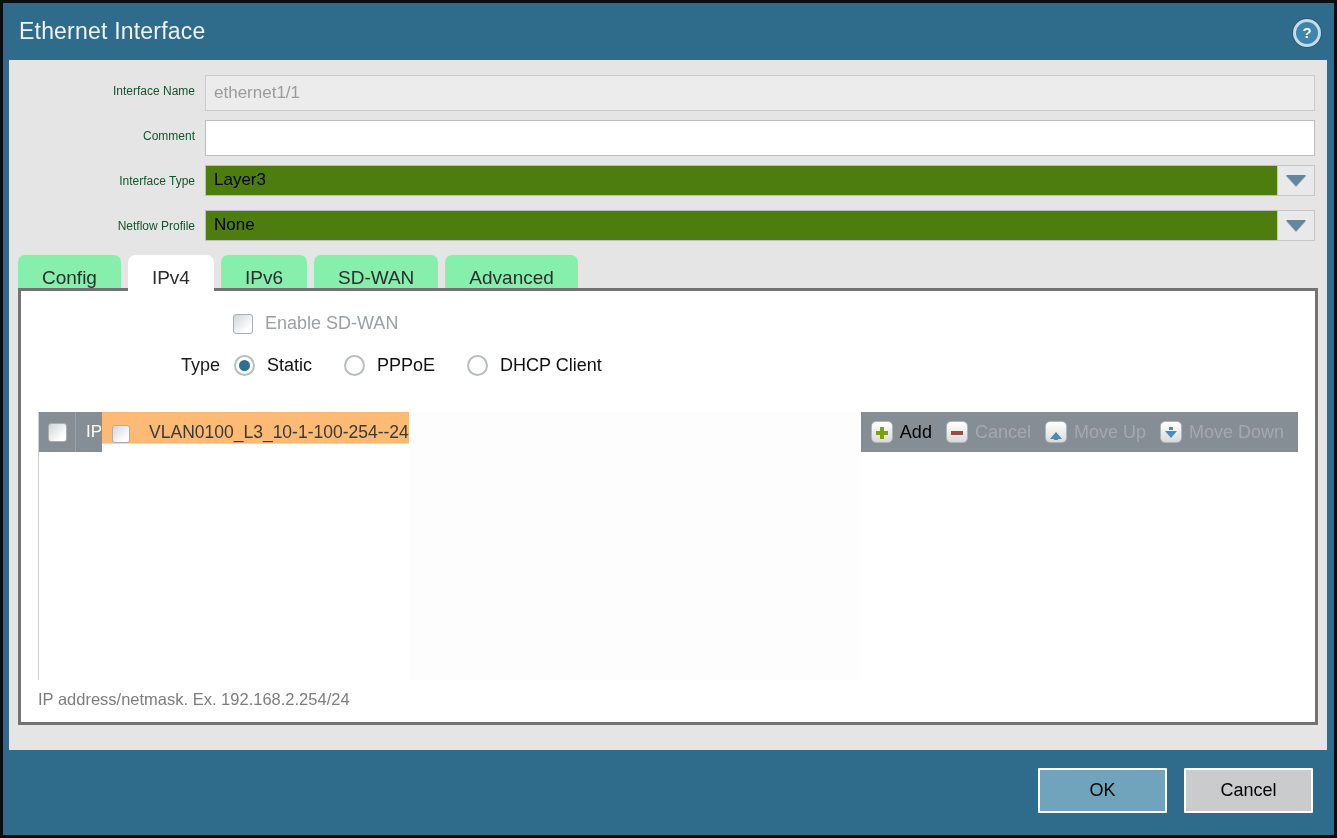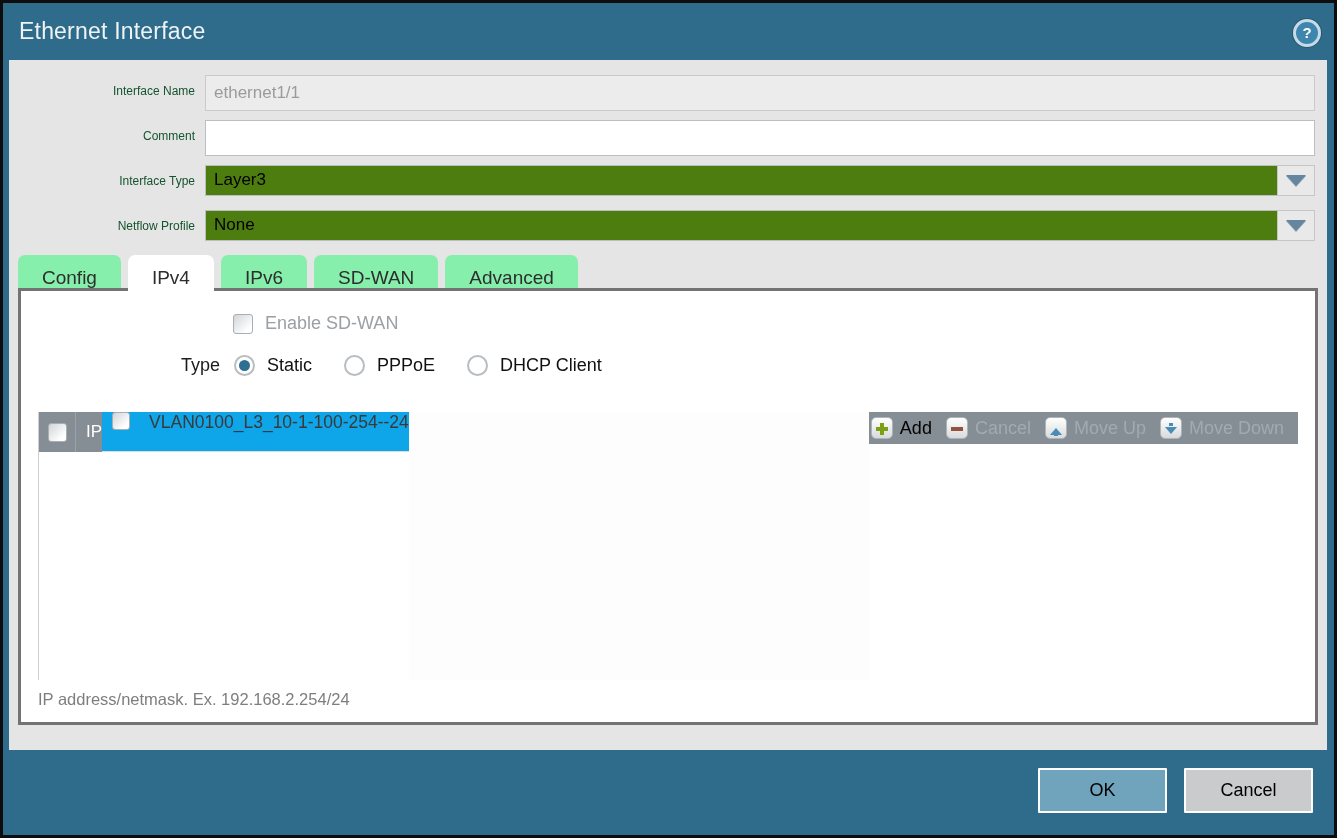--- a/index.html
+++ b/index.html
@@ -66,29 +66,29 @@
                       width:11px; height:11px; border-radius:50%; background:#2d6f90; }
   .radiolabel { font-size:18px; color:#111; }
 
   
   .iptable { position:absolute; left:17px; right:17px; top:121px; height:268px;
              display:flex; border-left:1px solid #cfcfcf; }
   .thead { height:40px; background:#868e95; display:flex; align-items:center; flex:none; }
   .thcheck { width:37px; display:flex; justify-content:center; align-items:center;
              border-right:1px solid #9ba2a8; height:100%; }
   .thlabel { color:#fff; font-size:17px; padding-left:10px; }
-  .trow { height:40px; background:#0ea5e9; border-bottom:1px solid #dcdcdc;
-          display:flex; align-items:flex-start; cursor:pointer; }
+  .trow { height:32px; background:#fdba74; border-bottom:1px solid #dcdcdc;
+          display:flex; align-items:flex-end; cursor:pointer; }
   .tdcheck { width:37px; display:flex; justify-content:center; flex:none; }
   .rowcheckbox { width:18px; height:18px; border:1px solid #a9aeb2; border-radius:3px;
                  background:linear-gradient(135deg,#d2d5d7 0%,#ffffff 80%); }
   .tdval { font-size:17.5px; color:#3a3a3a; padding-left:10px; }
   .tbody-empty { flex:1; background:#fdfdfd; }
-  .ttoolbar { height:32px; background:#868e95; display:flex; align-items:center;
-              padding-left:2px; flex:none; }
+  .ttoolbar { height:40px; background:#868e95; display:flex; align-items:center;
+              padding-left:10px; flex:none; }
   .tbtn { display:flex; align-items:center; margin-right:14px; cursor:pointer; }
   .tbtn.disabled { cursor:default; }
   .badge { width:22px; height:22px; border-radius:5px;
            background:linear-gradient(#ffffff,#d8dadb); border:1px solid #aeb4b8;
            position:relative; margin-right:7px; flex:none; }
   .badge.plus::before  { content:""; position:absolute; left:4px; top:9px; width:12px; height:4px; background:#7ba113; }
   .badge.plus::after   { content:""; position:absolute; left:8px; top:5px; width:4px; height:12px; background:#7ba113; }
   .badge.minus::before { content:""; position:absolute; left:4px; top:9px; width:12px; height:4px; background:#95503f; }
   .badge.up::before   { content:""; position:absolute; left:4px; top:10px; width:0; height:0;
                         border-left:6px solid transparent; border-right:6px solid transparent;

